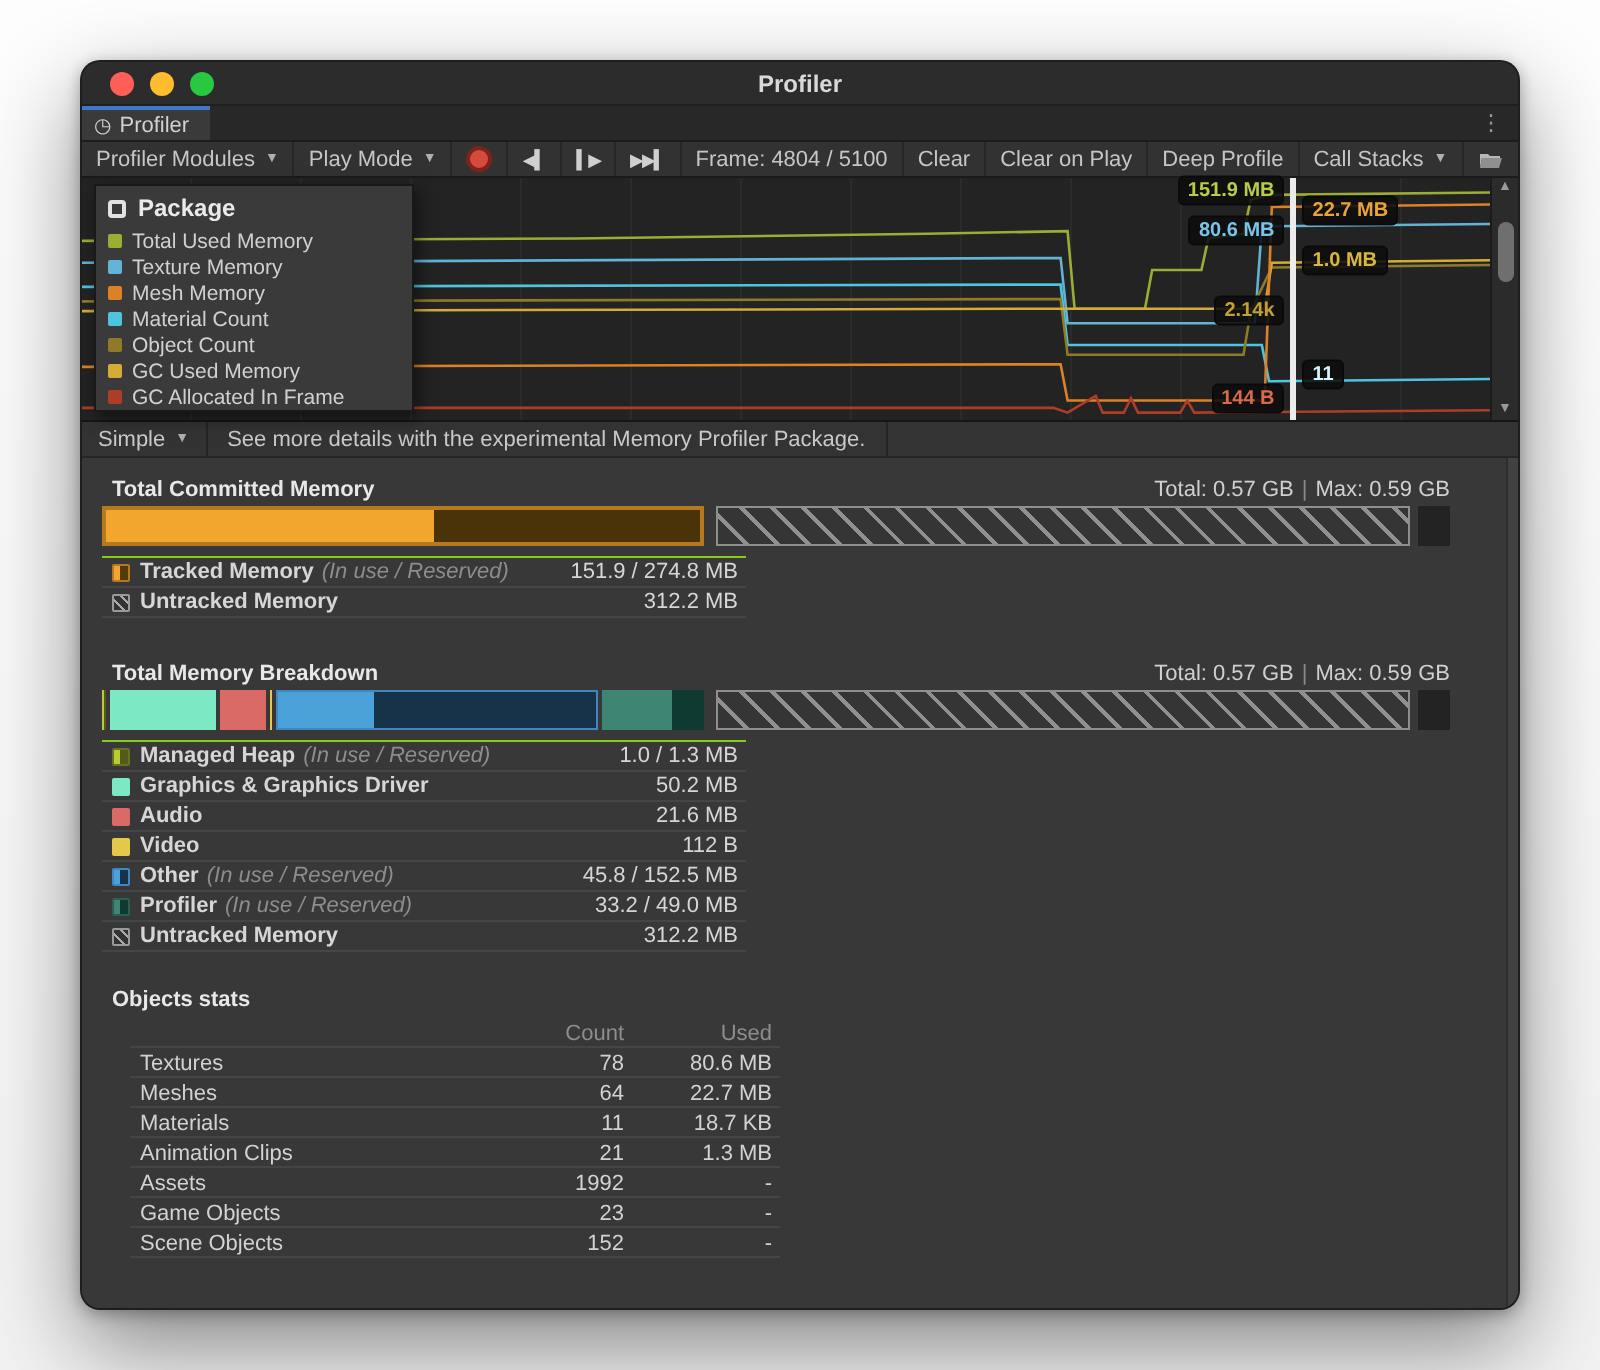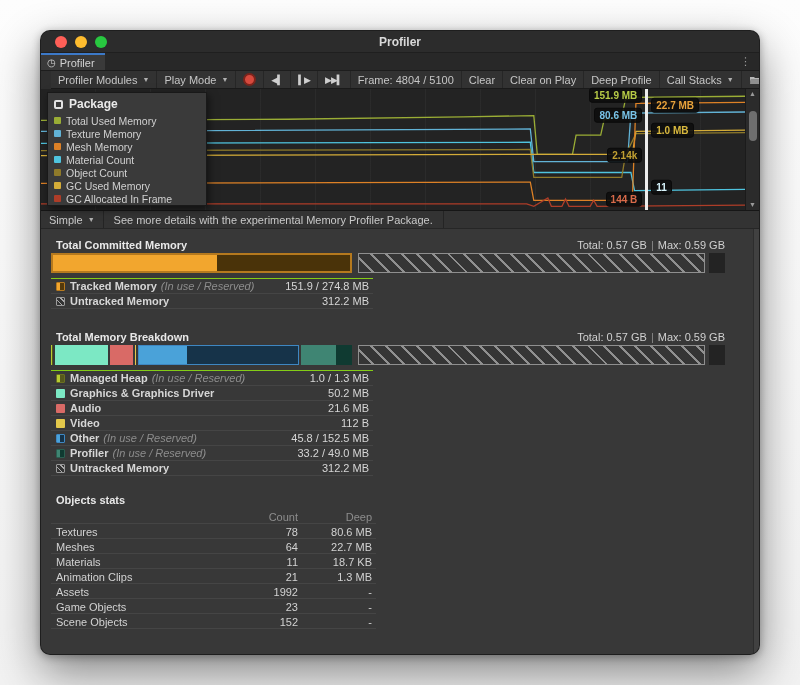--- a/index.html
+++ b/index.html
@@ -18,21 +18,21 @@
   .light.r{ background:#ff5f57; } .light.y{ background:#febc2e; } .light.g{ background:#28c840; }
   .wtitle { position:absolute; left:0; right:0; text-align:center; font-size:12px; font-weight:bold; color:#d9d9d9; }
   
   .tabbar { height:18px; background:#282828; display:flex; align-items:stretch; border-bottom:1px solid #1d1d1d; }
   .tab { display:flex; align-items:center; gap:4px; padding:0 10px 0 6px; background:#3a3a3a;
          border-top:2px solid #3c79c8; font-size:11px; color:#d2d2d2; }
   .tabicon { font-size:10px; color:#cfcfcf; }
   .kebab { margin-left:auto; color:#9a9a9a; font-size:11px; padding:0 8px; display:flex; align-items:center; }
   
   .toolbar { height:18px; background:#323232; display:flex; align-items:stretch;
-             font-size:11px; color:#c6c6c6; border-bottom:1px solid #1a1a1a; white-space:nowrap;margin-left:10px; }
+             font-size:11px; color:#c6c6c6; border-bottom:1px solid #1a1a1a; white-space:nowrap; }
   .titem { display:flex; align-items:center; padding:0 7px; border-right:1px solid #262626; gap:5px; }
   .caret { font-size:7px; color:#b0b0b0; }
   .recbtn { width:13px; height:13px; border-radius:50%; background:#d6493d; border:2px solid #7c241c; }
   .navglyph { font-size:9px; letter-spacing:-1px; color:#cfcfcf; }
   .tool-icon { width:13px; height:11px; display:flex; align-items:center; justify-content:center; }
   
   .chart { position:relative; height:122px; background:#232323; border-bottom:1px solid #161616;
            background-image:repeating-linear-gradient(90deg, transparent 0 54px, rgba(255,255,255,.035) 54px 55px); }
   .chart svg { position:absolute; left:0; top:0; width:calc(100% - 14px); height:100%; }
   .selline { position:absolute; top:0; bottom:0; width:3px; background:#ececec; }
@@ -78,21 +78,21 @@
   .legend { width:322px; margin-top:5px; border-top:1px solid #84cc16; }
   .lrow { display:flex; align-items:center; height:15px; border-bottom:1px solid #454545; }
   .lchip { width:9px; height:9px; margin:0 5px; flex:none; border-radius:1px; }
   .lchip.hatch { background:repeating-linear-gradient(45deg,#333 0 3px,#aaa 3px 4px); border:1px solid #9a9a9a; }
   .llabel { font-weight:bold; color:#d6d6d6; }
   .lsub { font-style:italic; color:#8d8d8d; margin-left:4px; }
   .lval { margin-left:auto; padding-right:4px; color:#d6d6d6; }
   .gap18 { height:18px; } .gap16 { height:16px; }
   
   .objtitle { font-weight:bold; color:#e8e8e8; padding-left:15px; margin-top:2px; }
-  .objtable { width:325px; margin-left:10px; margin-top:4px; }
+  .objtable { width:325px; margin-left:24px; margin-top:4px; }
   .objhead { display:flex; height:14px; color:#8d8d8d; border-bottom:1px solid #454545; align-items:center; }
   .orow { display:flex; height:15px; align-items:flex-end; border-bottom:1px solid #454545; color:#d2d2d2; }
   .oname { flex:1; padding-left:5px; }
   .ocount { width:70px; text-align:right; }
   .osize { width:78px; text-align:right; padding-right:4px; }
 </style>
 </head>
 <body>
 
 <div class="stage">
@@ -336,21 +336,21 @@
           </div>
       </div>
 
       <div class="gap16"></div>
 
       <div class="objtitle">Objects stats</div>
       <div class="objtable">
         <div class="objhead">
           <span class="oname"></span>
           <span class="ocount">Count</span>
-          <span class="osize">Deep</span>
+          <span class="osize">Used</span>
         </div>
         <div id="objects-rows">
             <div class="orow">
               <span class="oname">Textures</span>
               <span class="ocount">78</span>
               <span class="osize">80.6 MB</span>
             </div>
             <div class="orow">
               <span class="oname">Meshes</span>
               <span class="ocount">64</span>

